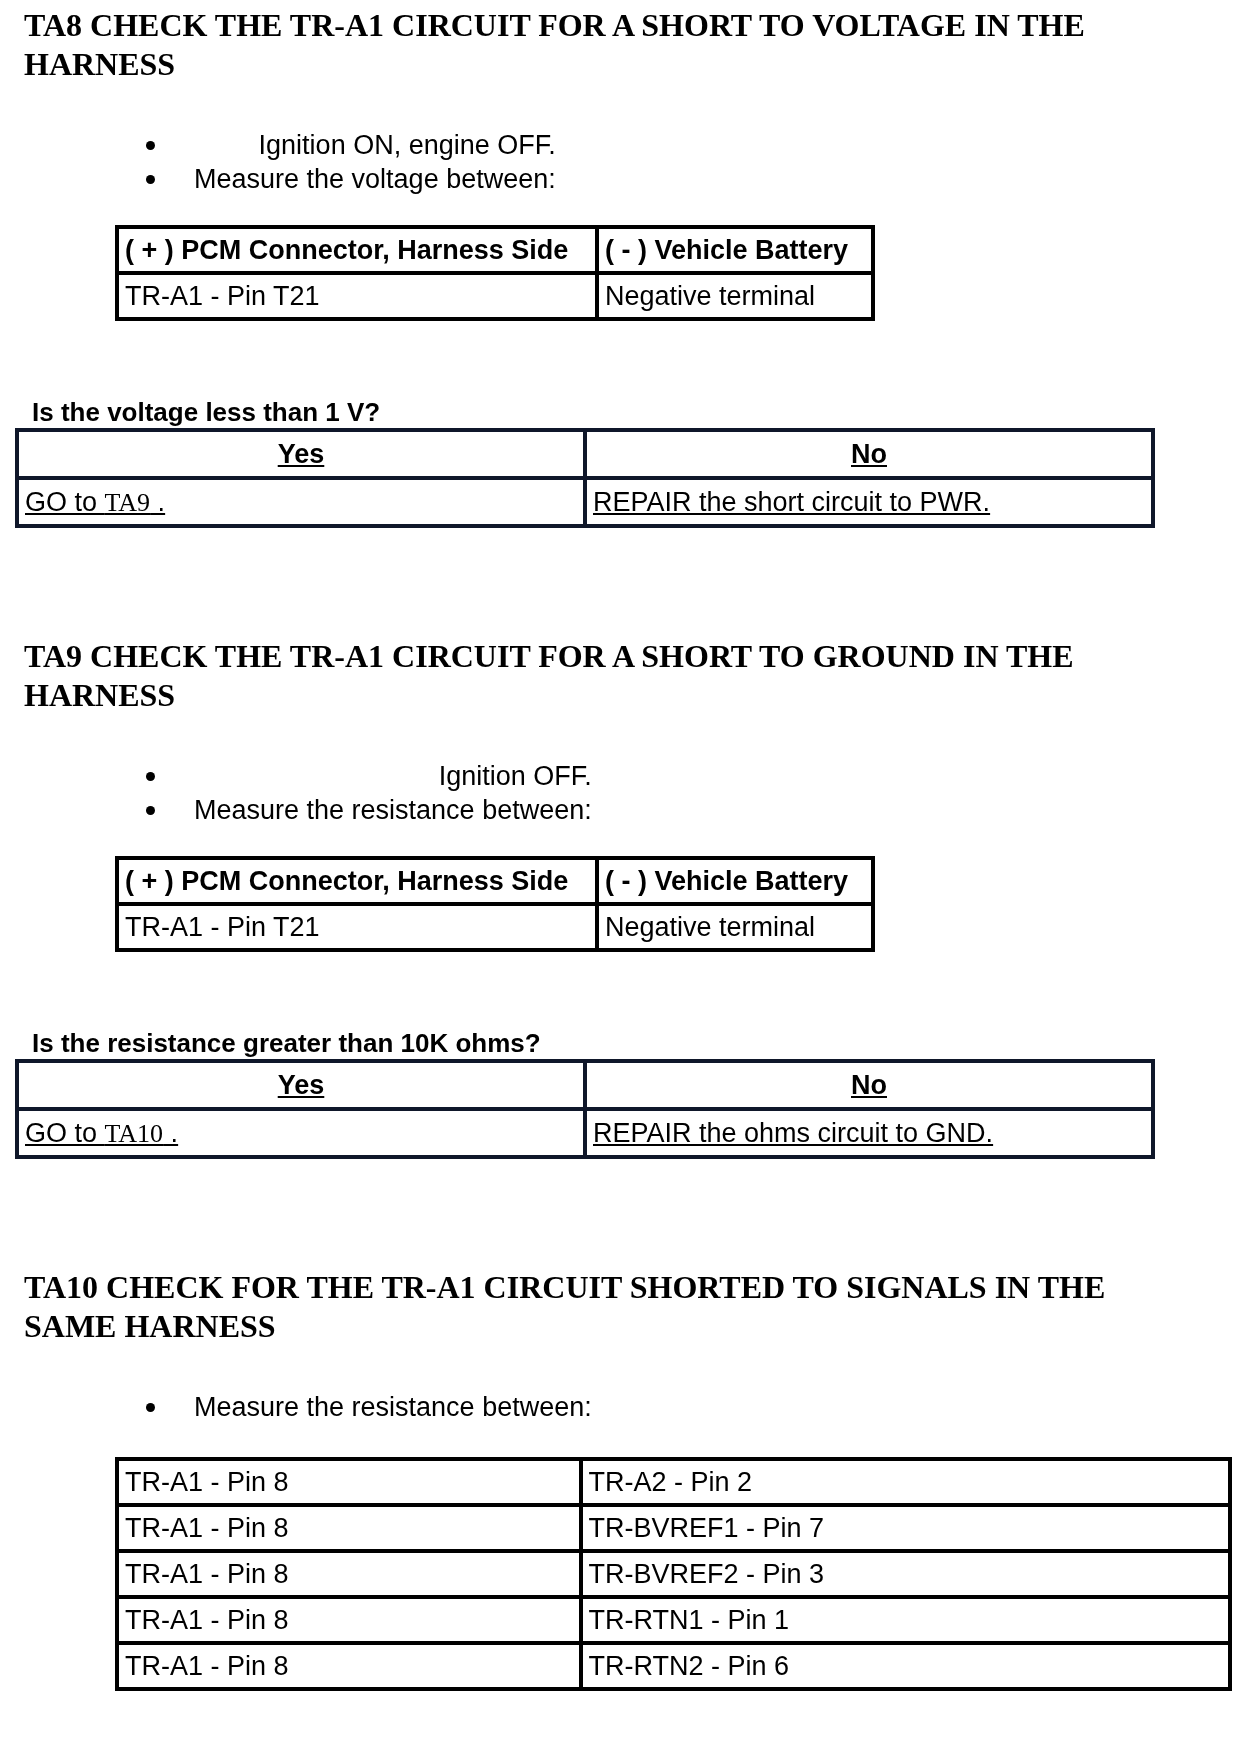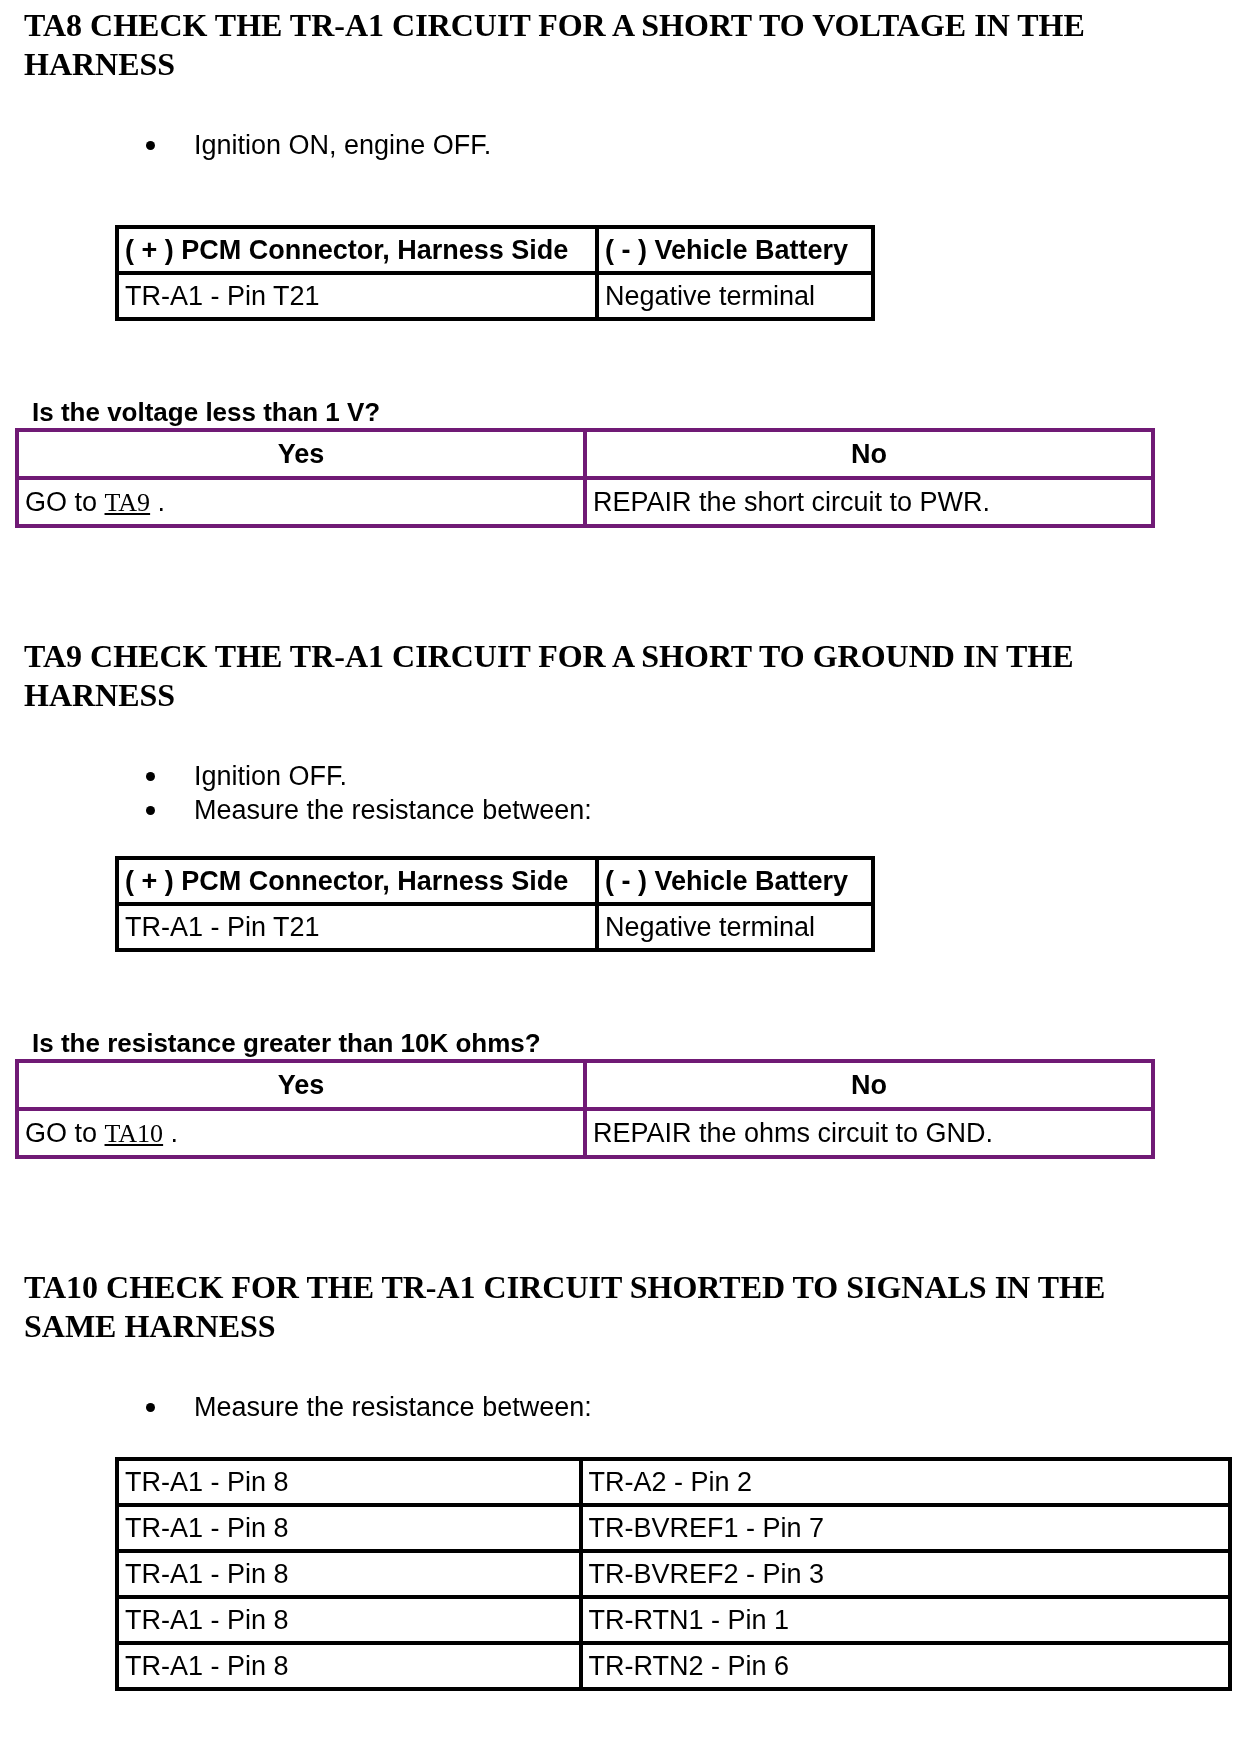--- a/index.html
+++ b/index.html
@@ -11,21 +11,21 @@
   .heading {
     position: absolute; left: 24px; width: 1180px;
     font-family: "Liberation Serif", serif;
     font-weight: bold; font-size: 32px; line-height: 39px;
     margin: 0; letter-spacing: 0px;
   }
   .bullets {
     position: absolute; left: 138px; margin: 0; padding: 0; list-style: none;
     font-size: 27px; line-height: 34px;
   }
-  .bullets li { position: relative; padding-left: 56px; }
+  .bullets li { position: relative; padding-left: 56px; text-align: right; }
   .bullets li .dot {
     position: absolute; left: 8px; top: 13px; width: 9px; height: 9px;
     background: #000; border-radius: 50%;
   }
   table.meas {
     position: absolute; border-collapse: collapse;
     font-size: 27px;
   }
   table.meas td, table.meas th {
     border: 4px solid #000; padding: 0 6px; height: 42px;
@@ -33,36 +33,37 @@
   }
   table.meas th { font-weight: bold; }
   .question {
     position: absolute; left: 32px; font-weight: bold; font-size: 26px; margin: 0;
   }
   table.yesno {
     position: absolute; left: 15px; width: 1140px; border-collapse: collapse;
     font-size: 27px;
   }
   table.yesno th, table.yesno td {
-    border: 4px solid #701a75; height: 44px; padding: 0 6px; width: 50%;
+    border: 4px solid #0f172a; height: 44px; padding: 0 6px; width: 50%; text-decoration: underline;
   }
   table.yesno th { font-weight: bold; text-align: center; }
   table.yesno td { text-align: left; }
   .link {
     font-family: "Liberation Serif", serif; font-size: 26px;
     color: #000; text-decoration: underline; cursor: pointer;
   }
 </style>
 </head>
 <body>
 
 <h2 class="heading" style="top:6px;">TA8 CHECK THE TR-A1 CIRCUIT FOR A SHORT TO VOLTAGE IN THE HARNESS</h2>
 
 <ul class="bullets" style="top:128px;">
   <li><span class="dot"></span><span>Ignition ON, engine OFF.</span></li>
+  <li><span class="dot"></span><span>Measure the voltage between:</span></li>
 </ul>
 
 <table class="meas" style="left:115px; top:225px; width:760px;">
   <tbody>
       <tr>
     <th style="width:464px;">( + ) PCM Connector, Harness Side</th>
     <th>( - ) Vehicle Battery</th>
   </tr>
   <tr>
     <td>TR-A1 - Pin T21</td>

